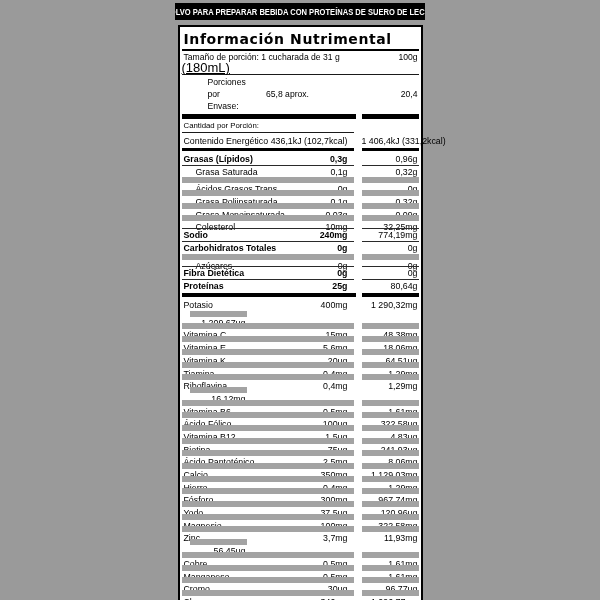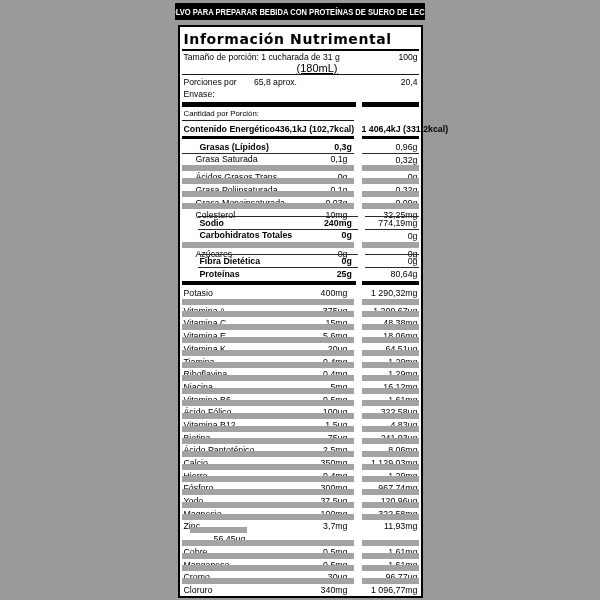--- a/index.html
+++ b/index.html
@@ -29,48 +29,48 @@
     padding:2px 2px 5px;
     color:#000;
   }
   .title{
     font-family:"DejaVu Sans","Liberation Sans",sans-serif;
     font-weight:bold;font-size:14px;line-height:18px;
     letter-spacing:0.6px;white-space:nowrap;overflow:hidden;
     padding:1px 0 1px 2px;
     border-bottom:2px solid #000;
   }
-  .hrow{display:flex;font-size:8.6px;line-height:11px;align-items:flex-start;}
+  .hrow{display:flex;font-size:8.6px;line-height:11px;align-items:center;}
   .hrow .hl{flex:1;padding-left:2px;}
   .hrow .hc1{width:60px;text-align:right;}
   .hrow .hc2{width:57px;text-align:right;padding-right:1px;}
-  .subrow{font-size:11px;line-height:10px;width:172px;text-align:right;padding-right:16px;box-sizing:border-box;text-decoration:underline;}
+  .subrow{font-size:13px;line-height:10px;width:172px;padding-right:16px;box-sizing:border-box;text-decoration:underline;}
   .fullline{border-top:1px solid #1a1a1a;margin:1px 0;}
   .bars{display:flex;margin:2px 0;}
   .bars .b1{width:174px;height:5px;background:#000;}
   .bars .bgap{width:6px;}
   .bars .b2{width:57px;height:5px;background:#000;}
   .amount{font-weight:normal;font-size:7.8px;line-height:10px;padding-left:2px;}
   .thickline{display:flex;margin:1px 0 1px;}
   .thickline .b1{width:172px;height:3px;background:#000;}
   .thickline .bgap{width:8px;}
   .thickline .b2{width:57px;height:3px;background:#000;}
   
   .row{display:flex;height:12.7px;font-size:8.8px;line-height:12.4px;}
   .cell-left{width:172px;display:flex;justify-content:space-between;box-sizing:border-box;}
   .cell-left .nm{padding-left:2px;white-space:nowrap;}
   .cell-left .nm.indent{padding-left:14px;}
   .cell-left .v1{padding-right:6px;white-space:nowrap;}
-  .cell-left.bold{font-weight:bold;margin-left:16px;}
+  .cell-left.bold{font-weight:bold;}
   .gap{width:8px;}
   .cell-right{width:57px;text-align:right;padding-right:1px;box-sizing:border-box;white-space:nowrap;}
   .sep-light{border-top:6px solid #a3a3a3;}
-  .sep-dark{border-top:1px solid #2a2a2a;align-items:center;}
+  .sep-dark{border-top:1px solid #2a2a2a;}
   .sep-none{border-top:1px solid transparent;}
-  .energy .cell-left,.energy .cell-right{font-weight:bold;}
+  .energy .cell-left,.energy .cell-right{font-weight:normal;}
 </style>
 </head>
 <body>
 
 <div class="stage">
 
   <div class="banner">
     <span>POLVO PARA PREPARAR BEBIDA CON PROTEÍNAS DE SUERO DE LECHE</span>
   </div>
 
@@ -79,21 +79,21 @@
     <div class="title">Información Nutrimental</div>
 
     <div class="hrow" style="margin-top:1px;">
       <div class="hl">Tamaño de porción: 1 cucharada de 31 g</div>
       <div class="hc2">100g</div>
     </div>
     <div class="subrow">(180mL)</div>
 
     <div class="fullline"></div>
 
-    <div class="hrow" style="line-height:12px;">
+    <div class="hrow" style="line-height:12px;margin-left:24px;">
       <div class="hl">Porciones por Envase:</div>
       <div class="hc1" style="flex:none;width:56px;margin-right:6px;">65,8 aprox.</div>
       <div style="flex:1;"></div>
       <div class="hc2">20,4</div>
     </div>
 
     <div class="bars">
       <div class="b1"></div>
       <div class="bgap"></div>
       <div class="b2"></div>
@@ -228,24 +228,20 @@
   <div class="row">
     <div class="cell-left sep-none">
       <span class="nm">Potasio</span>
       <span class="v1">400mg</span>
     </div>
     <div class="gap"></div>
     <div class="cell-right sep-none">1 290,32mg</div>
   </div>
 
   <div class="row">
-    <div class="cell-left sep-light">
-      <span class="nm">Vitamina A</span>
-      <span class="v1">375µg</span>
-    </div>
     <div class="gap"></div>
     <div class="cell-right sep-light">1 209,67µg</div>
   </div>
 
   <div class="row">
     <div class="cell-left sep-light">
       <span class="nm">Vitamina C</span>
       <span class="v1">15mg</span>
     </div>
     <div class="gap"></div>
@@ -282,24 +278,20 @@
   <div class="row">
     <div class="cell-left sep-light">
       <span class="nm">Riboflavina</span>
       <span class="v1">0,4mg</span>
     </div>
     <div class="gap"></div>
     <div class="cell-right sep-light">1,29mg</div>
   </div>
 
   <div class="row">
-    <div class="cell-left sep-light">
-      <span class="nm">Niacina</span>
-      <span class="v1">5mg</span>
-    </div>
     <div class="gap"></div>
     <div class="cell-right sep-light">16,12mg</div>
   </div>
 
   <div class="row">
     <div class="cell-left sep-light">
       <span class="nm">Vitamina B6</span>
       <span class="v1">0,5mg</span>
     </div>
     <div class="gap"></div>

